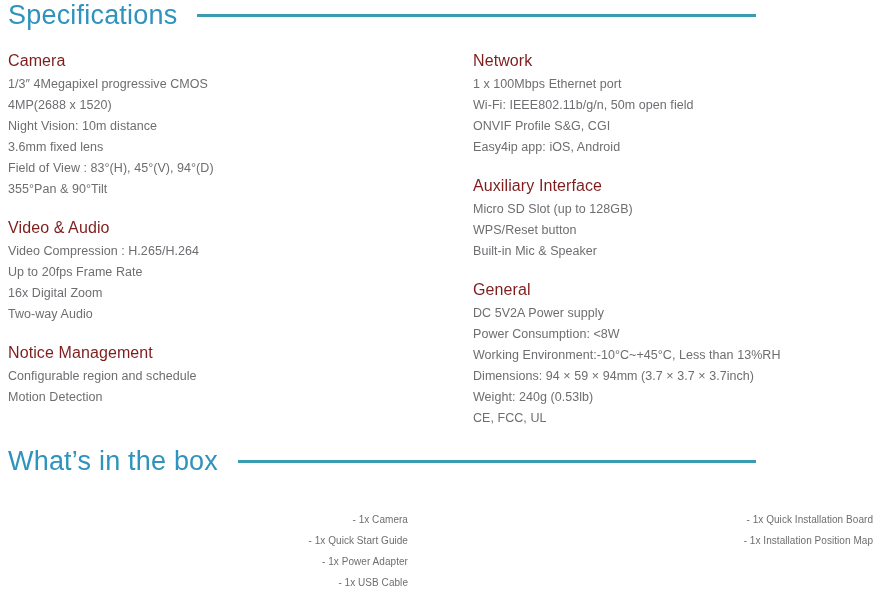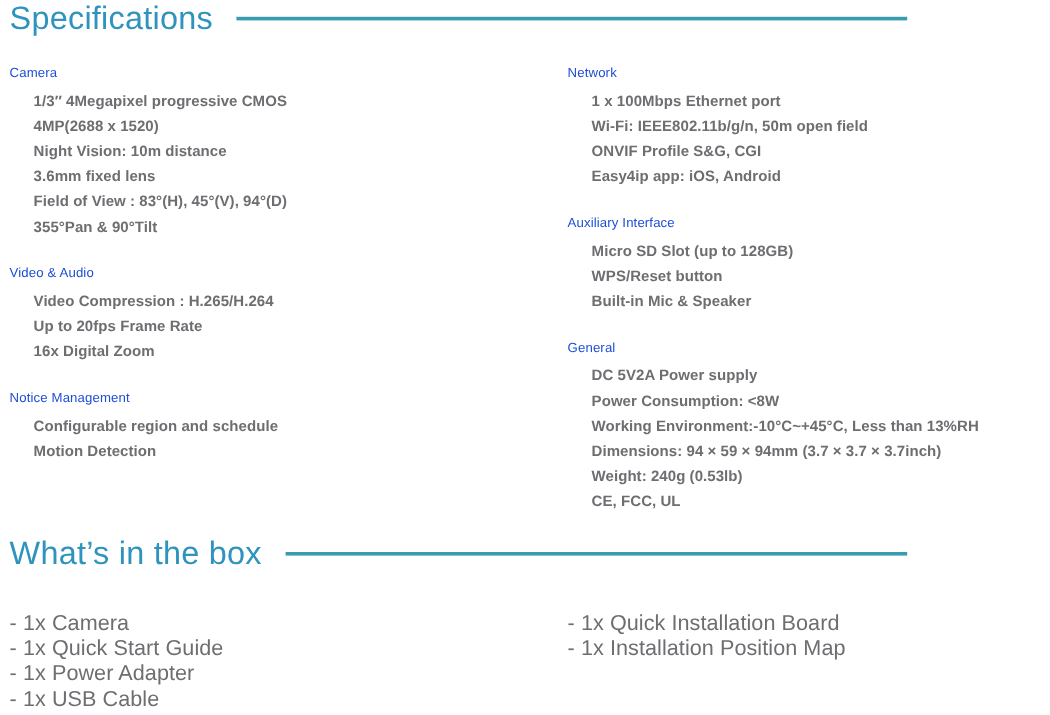--- a/index.html
+++ b/index.html
@@ -53,45 +53,45 @@
   #spec-col-left  { left: 8px;   top: 50px; }
   #spec-col-right { left: 473px; top: 50px; }
   #box-col-left   { left: 8px;   top: 509px; }
   #box-col-right  { left: 473px; top: 509px; }
 
   
   .spec-group { margin-bottom: 17px; }
   .spec-group:last-child { margin-bottom: 0; }
 
   .group-heading {
-    font-size: 11px;
+    font-size: 16px;
     font-weight: 400;
-    color: #1d4ed8;
+    color: #7f1d1d;
     line-height: 22px;
     margin: 0 0 2px 0;
     letter-spacing: 0.1px;
   }
   .spec-line {
     font-size: 12.5px;
-    font-weight: 700;
-    color: #6d6e71;
-    line-height: 21px;
-    white-space: nowrap;
-    letter-spacing: 0.05px;
-    margin-left: 20px;
-  }
-
-  
-  .box-line {
-    font-size: 18px;
     font-weight: 400;
     color: #6d6e71;
     line-height: 21px;
     white-space: nowrap;
     letter-spacing: 0.05px;
+  }
+
+  
+  .box-line {
+    font-size: 10px;
+    font-weight: 400;
+    color: #6d6e71;
+    line-height: 21px;
+    white-space: nowrap;
+    letter-spacing: 0.05px;
+    text-align: right;
   }
 </style>
 </head>
 <body>
 
 <div class="section-title-row" id="specs-title-row">
   <div class="section-title">Specifications</div>
   <div class="section-rule"></div>
 </div>
 
@@ -105,20 +105,21 @@
     <div class="spec-line">3.6mm fixed lens</div>
     <div class="spec-line">Field of View : 83°(H), 45°(V), 94°(D)</div>
     <div class="spec-line">355°Pan &amp; 90°Tilt</div>
   </div>
 
   <div class="spec-group">
     <div class="group-heading">Video &amp; Audio</div>
     <div class="spec-line">Video Compression : H.265/H.264</div>
     <div class="spec-line">Up to 20fps Frame Rate</div>
     <div class="spec-line">16x Digital Zoom</div>
+    <div class="spec-line">Two-way Audio</div>
   </div>
 
   <div class="spec-group">
     <div class="group-heading">Notice Management</div>
     <div class="spec-line">Configurable region and schedule</div>
     <div class="spec-line">Motion Detection</div>
   </div>
 
 </div>
 

